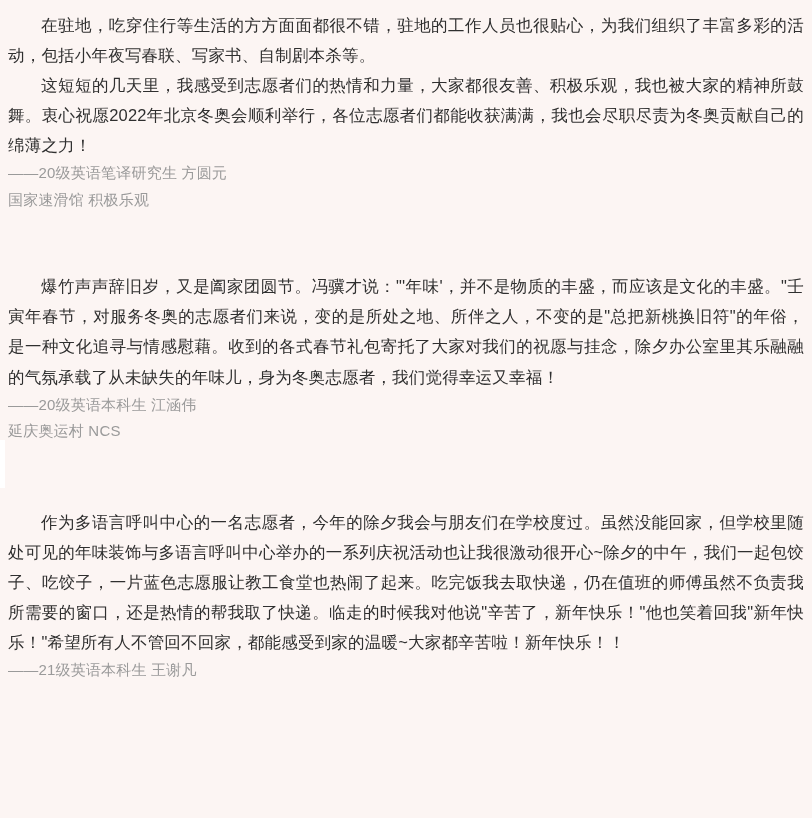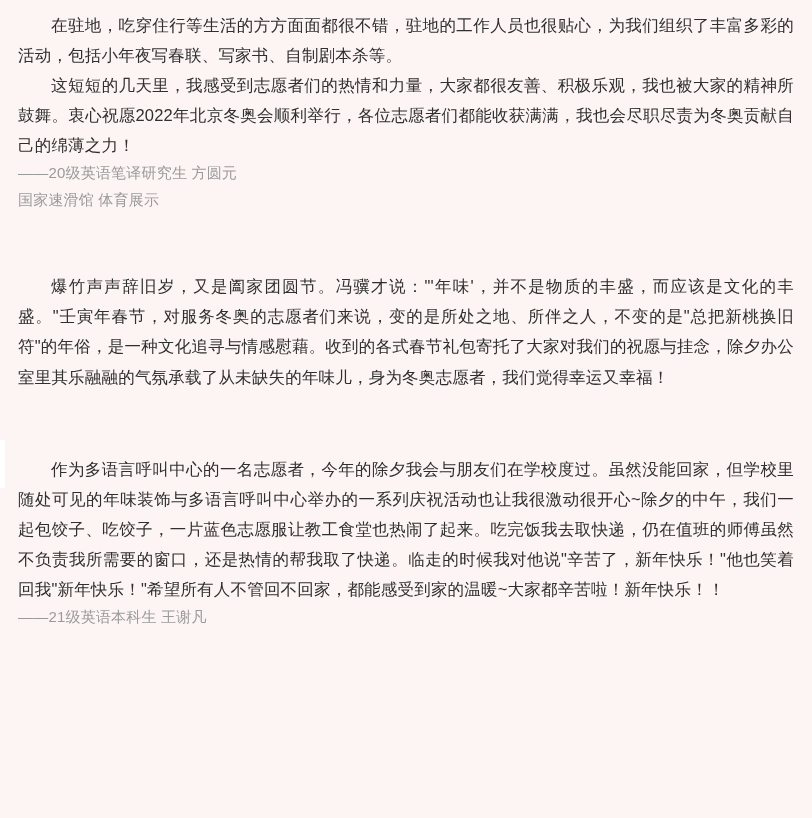--- a/index.html
+++ b/index.html
@@ -12,21 +12,21 @@
     background: #fcf5f3;
     font-family: "Liberation Sans", sans-serif;
     color: #333333;
     overflow: hidden;
     position: relative;
   }
   .page {
     width: 812px;
     height: 818px;
     box-sizing: border-box;
-    padding: 0 18px;
+    padding: 0 8px;
     position: relative;
   }
   .entry {
     margin: 0;
   }
   .entry-body {
     font-size: 16.5px;
     line-height: 1.82;
     color: #2f2f2f;
     text-align: justify;
@@ -68,29 +68,33 @@
 
   <div class="gap-sm"></div>
 
   <div class="entry">
     <div class="entry-body">
       <p>在驻地，吃穿住行等生活的方方面面都很不错，驻地的工作人员也很贴心，为我们组织了丰富多彩的活动，包括小年夜写春联、写家书、自制剧本杀等。</p>
       <p> 这短短的几天里，我感受到志愿者们的热情和力量，大家都很友善、积极乐观，我也被大家的精神所鼓舞。衷心祝愿2022年北京冬奥会顺利举行，各位志愿者们都能收获满满，我也会尽职尽责为冬奥贡献自己的绵薄之力！</p>
     </div>
     <div class="sig">
       <span class="line">——20级英语笔译研究生 方圆元</span>
-      <span class="line">国家速滑馆 体育展示</span>
+      <span class="line">国家速滑馆 积极乐观</span>
     </div>
   </div>
 
   <div class="gap-block"></div>
 
   <div class="entry">
     <div class="entry-body">
       <p>爆竹声声辞旧岁，又是阖家团圆节。冯骥才说："'年味'，并不是物质的丰盛，而应该是文化的丰盛。"壬寅年春节，对服务冬奥的志愿者们来说，变的是所处之地、所伴之人，不变的是"总把新桃换旧符"的年俗，是一种文化追寻与情感慰藉。收到的各式春节礼包寄托了大家对我们的祝愿与挂念，除夕办公室里其乐融融的气氛承载了从未缺失的年味儿，身为冬奥志愿者，我们觉得幸运又幸福！</p>
+    </div>
+    <div class="sig">
+      <span class="line">——20级英语本科生 江涵伟</span>
+      <span class="line">延庆奥运村 NCS</span>
     </div>
   </div>
 
   <div class="gap-block2"></div>
 
   <div class="entry">
     <div class="entry-body">
       <p>作为多语言呼叫中心的一名志愿者，今年的除夕我会与朋友们在学校度过。虽然没能回家，但学校里随处可见的年味装饰与多语言呼叫中心举办的一系列庆祝活动也让我很激动很开心~除夕的中午，我们一起包饺子、吃饺子，一片蓝色志愿服让教工食堂也热闹了起来。吃完饭我去取快递，仍在值班的师傅虽然不负责我所需要的窗口，还是热情的帮我取了快递。临走的时候我对他说"辛苦了，新年快乐！"他也笑着回我"新年快乐！"希望所有人不管回不回家，都能感受到家的温暖~大家都辛苦啦！新年快乐！！</p>
     </div>
     <div class="sig">

